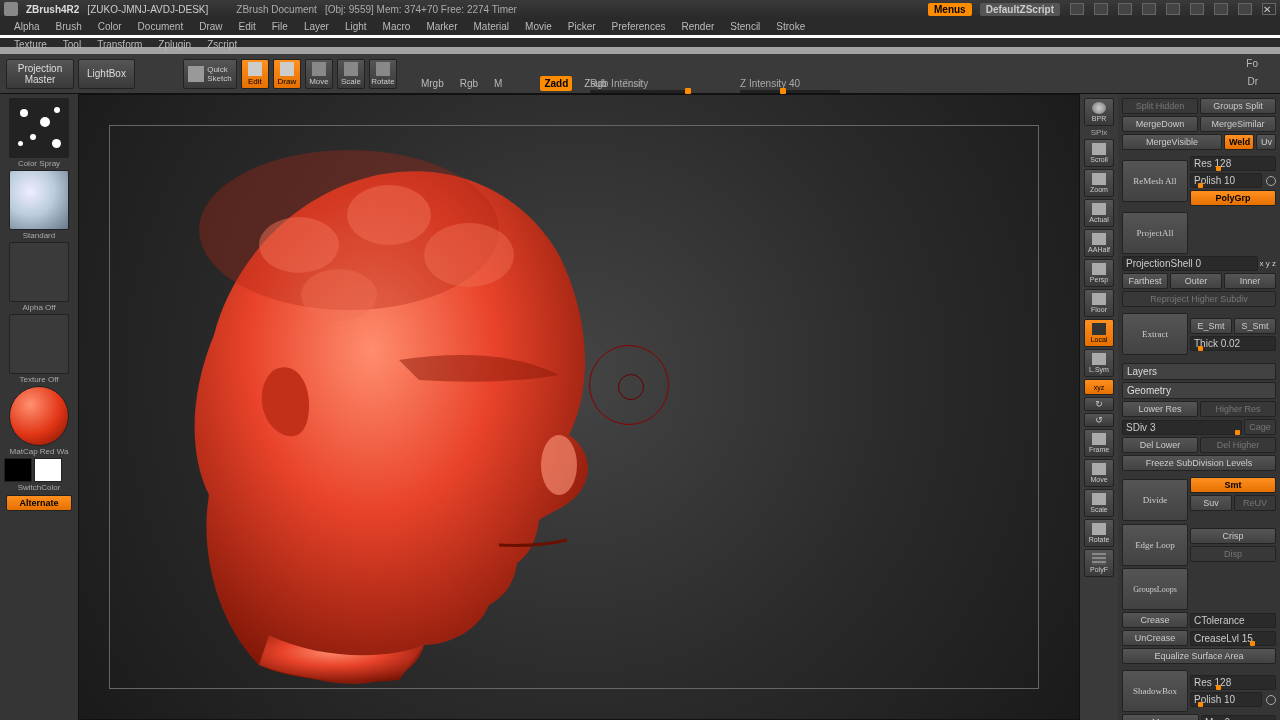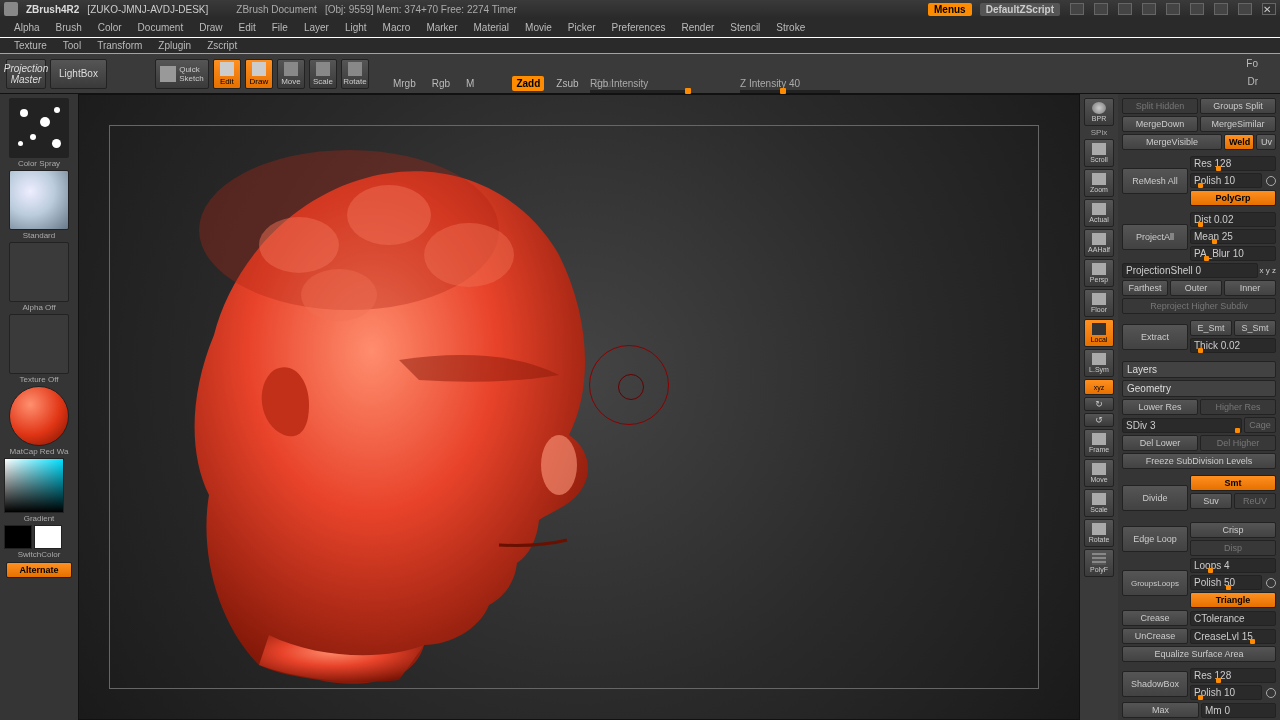--- a/index.html
+++ b/index.html
@@ -6,27 +6,27 @@
 body { background: #1a1a1a; width: 1280px; height: 720px; overflow: hidden; color: #ccc; }
 .titlebar { height: 18px; background: linear-gradient(#3a3a3a,#2a2a2a); display: flex; align-items: center; padding: 0 4px; gap: 8px; }
 .titlebar .logo { width: 14px; height: 14px; background: #888; border-radius: 2px; }
 .titlebar .title { color: #ddd; font-weight: bold; }
 .titlebar .docname { color: #aaa; margin-left: 20px; }
 .titlebar .stats { color: #aaa; }
 .titlebar .spacer { flex: 1; }
 .titlebar .tbtn { background: #ff8c00; color: #000; padding: 1px 6px; border-radius: 2px; font-weight: bold; cursor: pointer; }
 .titlebar .tbtn.gray { background: #555; color: #ccc; }
 .titlebar .winbtn { width: 14px; height: 12px; background: #444; border: 1px solid #666; margin-left: 2px; cursor: pointer; }
-.menubar { height: 20px; background: #2a2a2a; display: flex; align-items: center; padding: 0 6px; gap: 0; border-bottom: 1px solid #ffffff; }
+.menubar { height: 20px; background: #2a2a2a; display: flex; align-items: center; padding: 0 6px; gap: 0; border-bottom: 3px solid #ffffff; }
 .menubar .mi { color: #bbb; padding: 2px 8px; cursor: pointer; }
-.menubar2 { height: 16px; background: #2a2a2a; display: flex; align-items: center; padding: 0 6px; border-bottom: 1px solid #a3a3a3; }
+.menubar2 { height: 16px; background: #2a2a2a; display: flex; padding: 0 6px; border-bottom: 7px solid #a3a3a3; }
 .menubar2 .mi { color: #bbb; padding: 1px 8px; cursor: pointer; }
 .topshelf { height: 40px; background: #3a3a3a; display: flex; align-items: center; padding: 4px 6px; gap: 4px; border-bottom: 1px solid #111; position: relative; }
 .shelf-btn { background: linear-gradient(#555,#3a3a3a); border: 1px solid #222; padding: 4px 8px; color: #ddd; cursor: pointer; border-radius: 2px; height: 30px; display: flex; align-items: center; justify-content: center; text-align: center; line-height: 11px; }
-.shelf-btn.tall { height: 30px; width: 40px; flex-direction: column; font-style: italic; }
+.shelf-btn.tall { height: 30px; width: 68px; flex-direction: column; }
 .shelf-icon { width: 28px; height: 30px; background: linear-gradient(#555,#3a3a3a); border: 1px solid #222; cursor: pointer; border-radius: 2px; display: flex; flex-direction: column; align-items: center; justify-content: center; gap: 1px; }
 .shelf-icon.active { background: linear-gradient(#ff9020,#e67000); }
 .shelf-icon .ico { width: 14px; height: 14px; background: #ccc; }
 .shelf-icon .lbl { font-size: 8px; color: #333; }
 .shelf-icon.active .lbl { color: #000; }
 .shelf-icon .lbl.light { color: #ccc; }
 .modes { display:flex; gap: 8px; margin-left: 16px; }
 .mode { color: #bbb; cursor: pointer; padding: 2px 4px; margin-top: 20px; }
 .mode.active { background: #ff8c00; color: #000; border-radius: 2px; font-weight: bold; }
 .sub-slider { position: absolute; font-size: 9px; color: #aaa; }
@@ -47,21 +47,21 @@
 .rbtn { width: 30px; height: 28px; background: linear-gradient(#555,#3a3a3a); border:1px solid #222; border-radius:2px; cursor:pointer; display:flex; flex-direction:column; align-items:center; justify-content:center; }
 .rbtn.active { background: linear-gradient(#ff9020,#e67000); }
 .rbtn .lbl { font-size:7px; color:#ccc; margin-top:1px; }
 .rbtn.active .lbl { color:#000; }
 .rbtn .icn { width:14px; height:12px; background:#aaa; }
 .rightpanel { width: 162px; background: #353535; padding: 4px; overflow: hidden; }
 .prow { display: flex; gap: 2px; margin-bottom: 2px; align-items: center; }
 .pbtn { background: linear-gradient(#555,#424242); border:1px solid #222; color:#ccc; padding: 2px 4px; border-radius:2px; cursor:pointer; font-size:9px; flex:1; text-align:center; white-space:nowrap; overflow:hidden; }
 .pbtn.orange { background: linear-gradient(#ff9020,#e67000); color:#000; font-weight:bold; }
 .pbtn.dim { background:#383838; color:#777; }
-.pbtn.wide { flex: 0 0 66px; height: 26px; display:flex; align-items:center; justify-content:center; text-align:center; }
+.pbtn.wide { flex: 0 0 66px; height: 42px; display:flex; align-items:center; justify-content:center; text-align:center;font-family:Liberation Serif, serif; }
 .pslider { position: relative; background:#2a2a2a; color:#ccc; padding:1px 3px; border-radius:2px; font-size:9px; flex:1; border:1px solid #222; }
 .pslider .kn { position:absolute; width:5px; height:5px; background:#ff8c00; bottom:-1px; border-radius:1px; }
 .section-hdr { background:#424242; padding:2px 4px; color:#ddd; font-size:10px; border:1px solid #222; border-radius:2px; margin-bottom:2px; cursor:pointer; }
 .colorpick { width:60px; height:55px; background: linear-gradient(to right, #fff, #00e0ff); position:relative; border:1px solid #222; }
 .colorpick::after { content:''; position:absolute; inset:0; background:linear-gradient(to bottom, transparent, #000); }
 .switchc { display:flex; gap:2px; }
 .switchc .sw { width:28px; height:24px; border:1px solid #222; }
 </style>
 </head>
 <body>
@@ -194,24 +194,20 @@
       <div class="thumb" style="background:#3a3a3a;"></div>
       <div class="cap">Alpha Off</div>
     </div>
     <div class="swatch">
       <div class="thumb" style="background:#3a3a3a;"></div>
       <div class="cap">Texture Off</div>
     </div>
     <div class="swatch">
       <div class="thumb" style="background:radial-gradient(circle at 35% 30%, #ff9070 0%, #e03515 55%, #701000 100%);border-radius:50%;"></div>
       <div class="cap">MatCap Red Wa</div>
-    </div>
-    <div class="swatch">
-      <div class="colorpick"></div>
-      <div class="cap">Gradient</div>
     </div>
     <div class="swatch">
       <div class="switchc">
         <div class="sw" style="background:#000;"></div>
         <div class="sw" style="background:#fff;"></div>
       </div>
       <div class="cap">SwitchColor</div>
     </div>
     <div class="pbtn orange" style="margin:3px 4px;">Alternate</div>
   </div>
@@ -351,25 +347,20 @@
         <div class="prow" style="margin:2px 0 0 0;">
             <div class="pslider"><span>Polish 10</span><div class="kn" style="left:10%"></div></div>
             <div style="width:10px;height:10px;border:1px solid #aaa;border-radius:50%;margin-left:2px;"></div>
           </div>
         <div class="pbtn orange" style="margin-top:2px;">PolyGrp</div>
       </div>
     </div>
 
     <div class="prow" style="margin-top:6px;">
       <div class="pbtn wide">ProjectAll</div>
-      <div style="flex:1;">
-        <div class="pslider"><span>Dist 0.02</span><div class="kn" style="left:8%"></div></div>
-        <div class="pslider" style="margin-top:2px;"><span>Mean 25</span><div class="kn" style="left:25%"></div></div>
-        <div class="pslider" style="margin-top:2px;"><span>PA_Blur 10</span><div class="kn" style="left:15%"></div></div>
-      </div>
     </div>
     <div class="prow">
         <div class="pslider"><span>ProjectionShell 0</span></div>
         <span style="font-size:8px;">x y z</span>
       </div>
     <div class="prow">
         <div class="pbtn" style="flex:0 0 46px">Farthest</div>
         <div class="pbtn">Outer</div>
         <div class="pbtn">Inner</div>
       </div>
@@ -419,28 +410,20 @@
     </div>
     <div class="prow">
       <div class="pbtn wide">Edge Loop</div>
       <div style="flex:1;">
         <div class="pbtn">Crisp</div>
         <div class="pbtn dim" style="margin-top:2px;">Disp</div>
       </div>
     </div>
     <div class="prow">
       <div class="pbtn wide" style="font-size:8px;">GroupsLoops</div>
-      <div style="flex:1;">
-        <div class="pslider"><span>Loops 4</span><div class="kn" style="left:20%"></div></div>
-        <div class="prow" style="margin:2px 0 0 0;">
-            <div class="pslider"><span>Polish 50</span><div class="kn" style="left:50%"></div></div>
-            <div style="width:10px;height:10px;border:1px solid #aaa;border-radius:50%;margin-left:2px;"></div>
-          </div>
-        <div class="pbtn orange" style="margin-top:2px;">Triangle</div>
-      </div>
     </div>
     <div class="prow">
         <div class="pbtn" style="flex:0 0 66px">Crease</div>
         <div class="pslider"><span>CTolerance</span></div>
       </div>
     <div class="prow">
         <div class="pbtn" style="flex:0 0 66px">UnCrease</div>
         <div class="pslider"><span>CreaseLvl 15</span><div class="kn" style="left:70%"></div></div>
       </div>
     <div class="prow">

